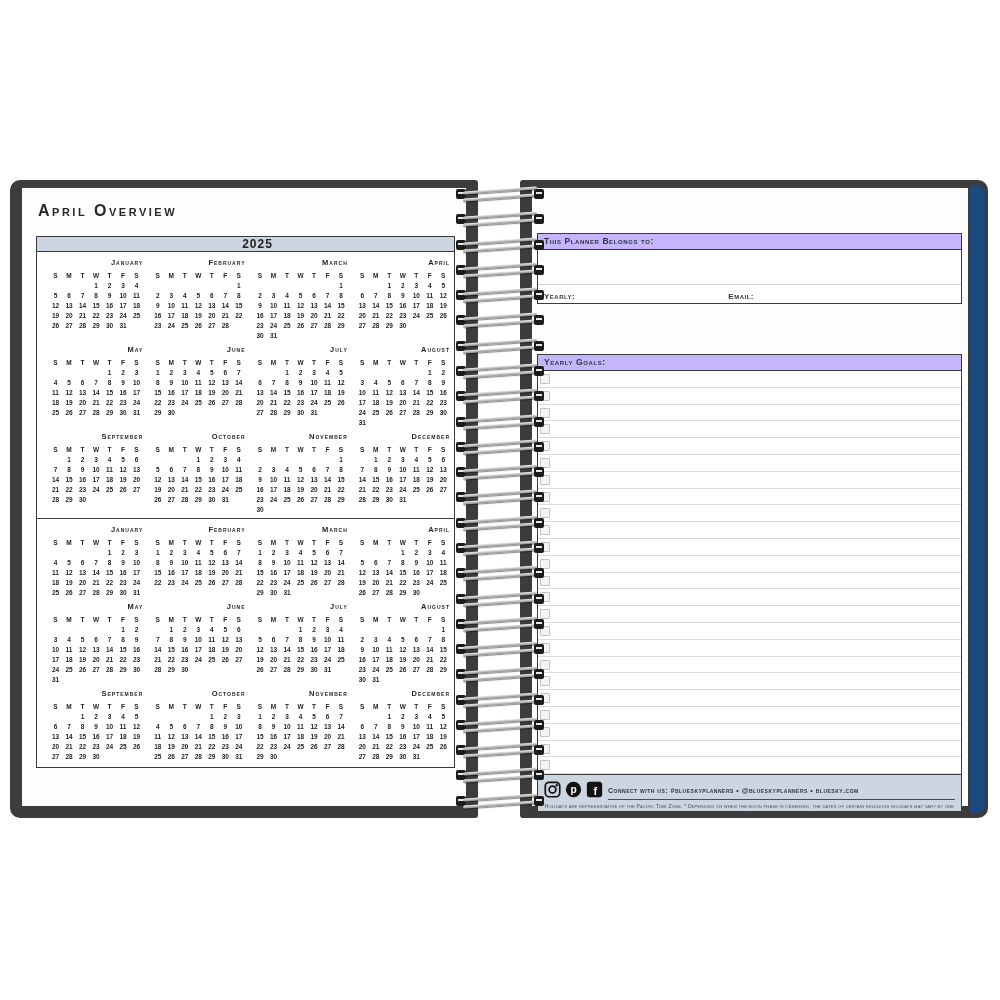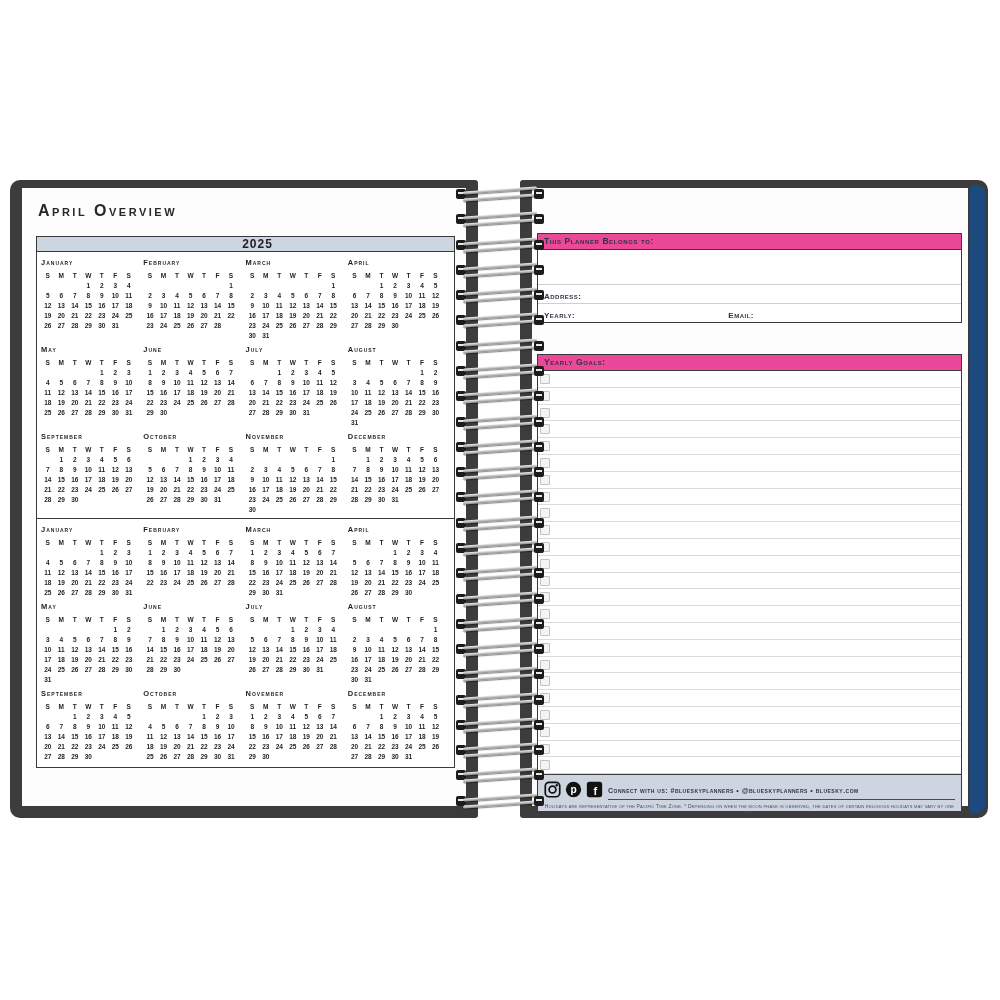--- a/index.html
+++ b/index.html
@@ -30,31 +30,31 @@
 
   
   .lp-title{margin:14px 0 0 16px;font-size:16px;font-weight:700;letter-spacing:2.5px;
     font-variant:small-caps;color:#282828;}
   .year-block{position:absolute;left:14px;width:417px;border:1.5px solid #3a3a3a;background:#fff;}
   .year-block.y2025{top:48px;}
   .year-block.y2026{top:330px;}
   .year-header{background:#cdd5e1;border-bottom:1.5px solid #3a3a3a;height:14px;
     text-align:center;font-size:12px;font-weight:700;letter-spacing:1px;line-height:14px;color:#222;padding-left:24px;}
   .months-grid{display:grid;grid-template-columns:repeat(4,1fr);padding:6px 4px 8px 4px;row-gap:7px;}
-  .month{display:flex;flex-direction:column;align-items:flex-start;}
+  .month{display:flex;flex-direction:column;align-items:flex-end;}
   .month-name{font-size:7.5px;font-weight:700;letter-spacing:1px;font-variant:small-caps;
     color:#1f1f1f;height:10px;line-height:10px;}
   .week{height:10px;line-height:10px;white-space:nowrap;}
   .cell{display:inline-block;width:13.5px;text-align:center;font-size:6.5px;font-weight:700;color:#1f1f1f;}
   .dowc{font-size:6.5px;font-weight:700;}
 
   
   .rp-box{position:absolute;left:5px;width:423px;border:1.5px solid #3a3a3a;background:#fff;}
   .belongs-box{top:45px;}
-  .bar{background:#ec4899;border-bottom:1.5px solid #3a3a3a;height:15px;line-height:15px;
+  .bar{background:#c4b5fd;border-bottom:1.5px solid #3a3a3a;height:15px;line-height:15px;
     padding-left:6px;font-size:8.5px;font-weight:700;letter-spacing:.6px;font-variant:small-caps;color:#2e3442;}
   .name-area{height:34px;border-bottom:1px solid #cfcfcf;}
   .field-row{height:18px;border-bottom:1px solid #cfcfcf;position:relative;}
   .field-row:last-child{border-bottom:none;}
   .flabel{position:absolute;left:6px;bottom:2px;font-size:8px;font-weight:700;letter-spacing:.5px;
     font-variant:small-caps;color:#2e3442;}
   .flabel.email{left:45%;}
   .goals-box{top:166px;height:455px;}
   .goal-rows{height:403px;display:flex;flex-direction:column;}
   .goal-row{flex:1;border-bottom:1px solid #dadada;position:relative;}
@@ -311,23 +311,20 @@
       </div>
     </div>
 </div>
 
 <div class="page page-right">
 
   <div class="rp-box belongs-box">
     <div class="bar">This Planner Belongs to:</div>
     <div class="name-area"></div>
     <div class="field-row">
-      <span class="flabel">Address:</span>
-    </div>
-    <div class="field-row">
       <span class="flabel">Yearly:</span>
       <span class="flabel email">Email:</span>
     </div>
   </div>
 
   <div class="rp-box goals-box">
     <div class="bar">Yearly Goals:</div>
     <div class="goal-rows" id="goal-rows">
         <div class="goal-row">
           <span class="chk"></span>

